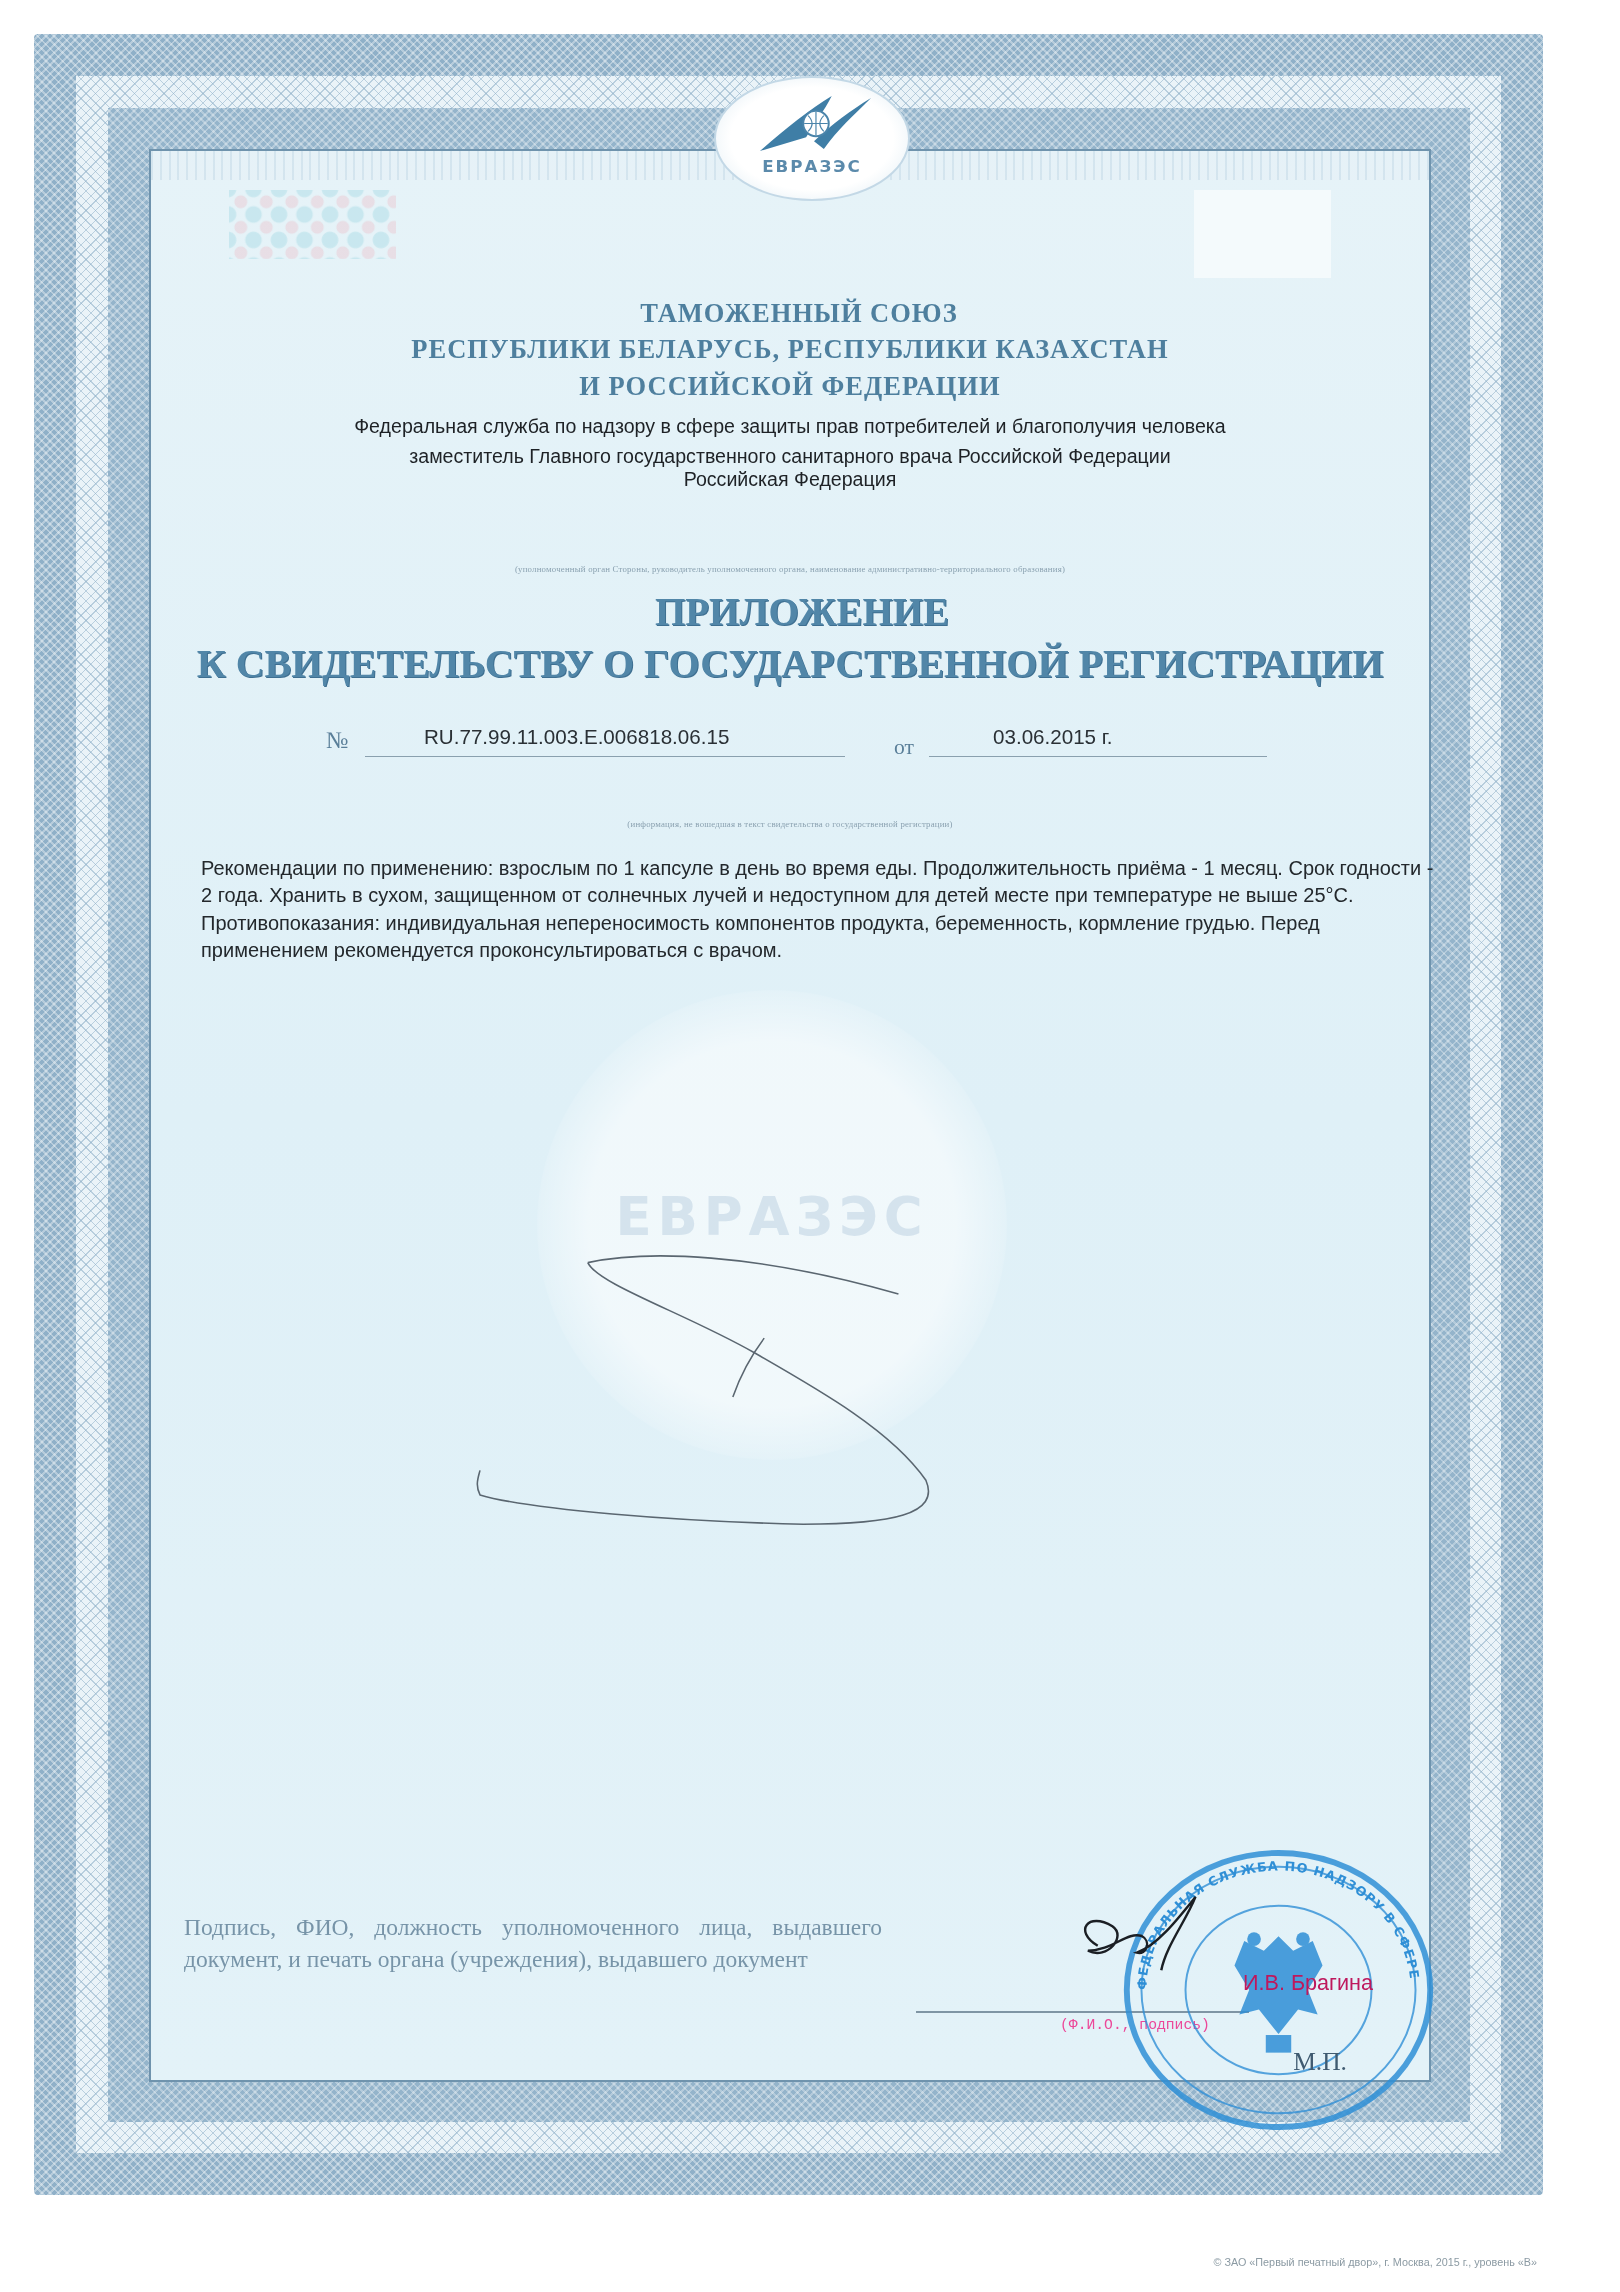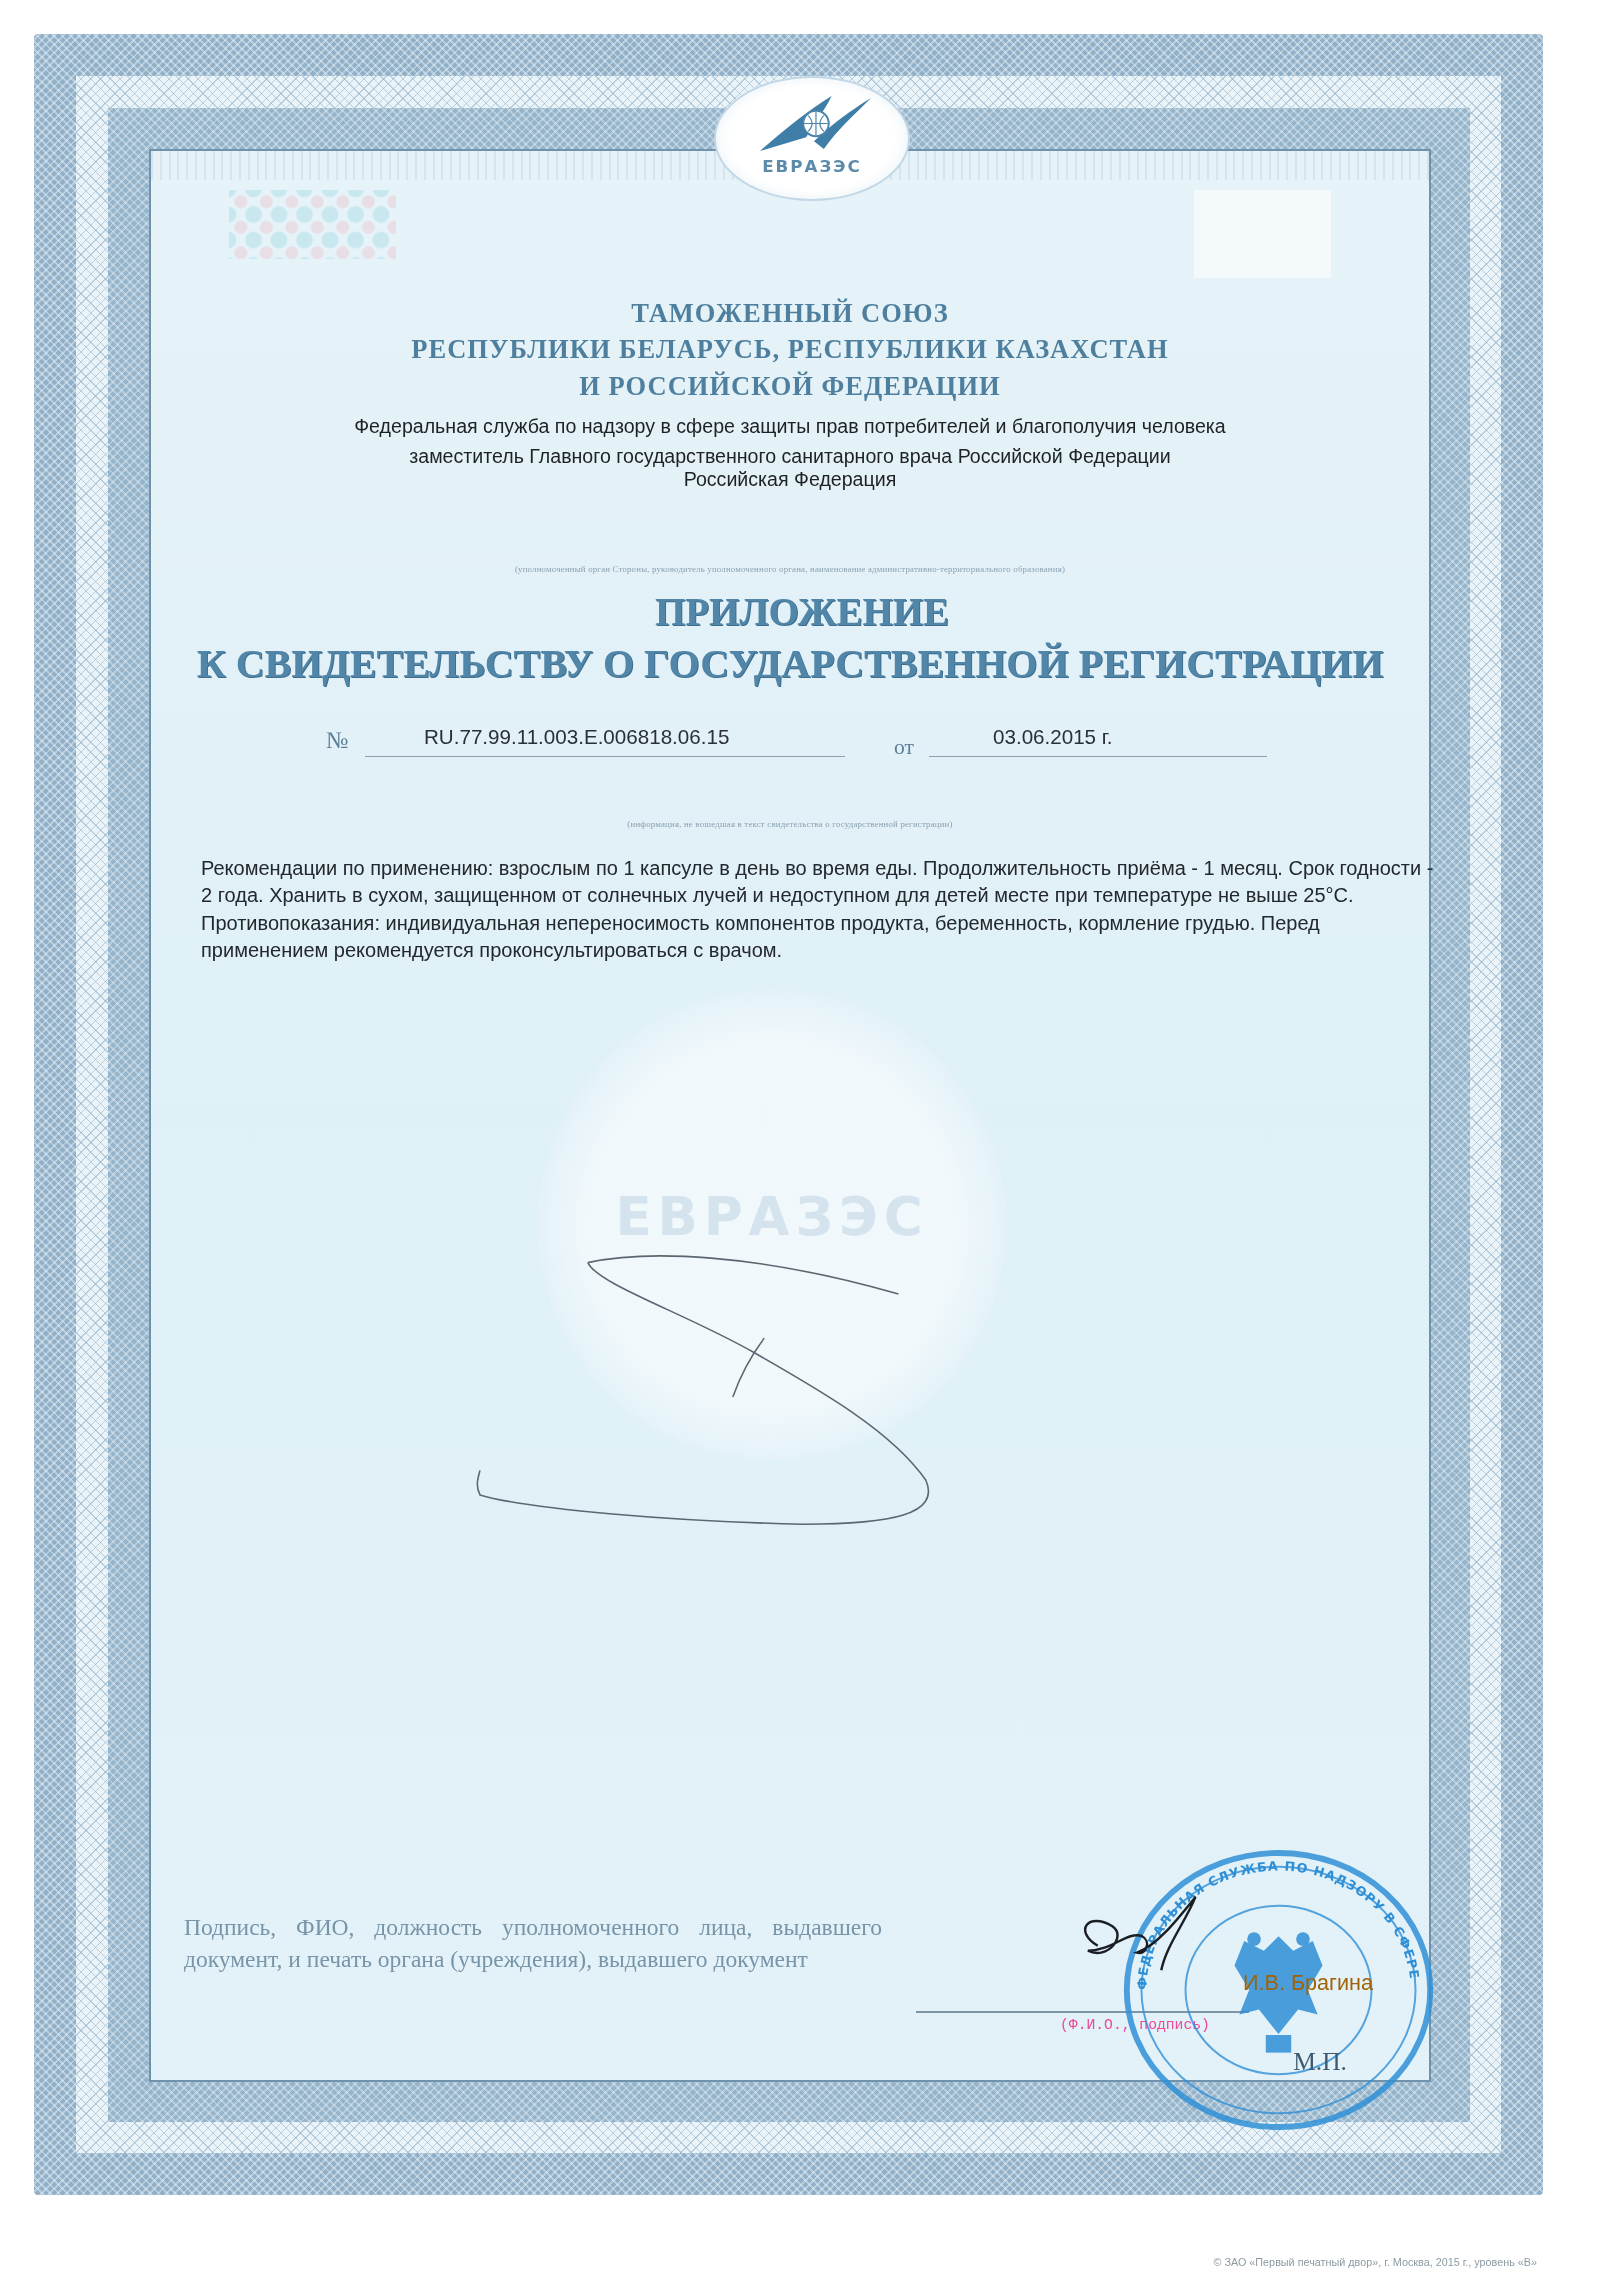--- a/index.html
+++ b/index.html
@@ -123,21 +123,21 @@
   .sig-caption {
     position: absolute; left: 184px; top: 1911px; width: 698px;
     font-family: "Liberation Serif", serif; font-size: 23.5px; line-height: 32px;
     color: #7794a8; text-align: justify; text-align-last: left;
   }
   .sig-line { position: absolute; left: 916px; top: 2011px; width: 333px; border-bottom: 2px solid #7f95a4; }
   .sig-fio-caption {
     position: absolute; left: 1027px; top: 2017px; font-family: Liberation Mono, monospace;
     font-size: 14.7px; color: #ec4899; margin-left: 33px;
   }
-  .signatory { position: absolute; left: 1243px; top: 1970px; font-size: 21.6px; color: #a16207; }
+  .signatory { position: absolute; left: 1243px; top: 1970px; font-size: 21.6px; color: #be185d; }
   .stamp { position: absolute; left: 1117px; top: 1843px; }
   .signature { position: absolute; left: 1068px; top: 1892px; }
   .printer-note {
     position: absolute; right: 83px; top: 2256px; font-size: 10.8px; color: #8b9aa3;
   }
 </style>
 </head>
 <body>
 
 <div class="border-outer"></div>
@@ -153,21 +153,21 @@
 <div class="emblem">
   <svg width="118" height="69" viewBox="0 0 120 70">
     <path d="M5 62 C30 40 55 20 78 6 C70 22 60 34 52 48 Z" fill="#3f7ea6"></path>
     <path d="M60 52 C78 35 98 20 118 8 C100 26 84 40 70 60 Z" fill="#3f7ea6"></path>
     <circle cx="62" cy="34" r="13" fill="#ffffff" stroke="#4a84aa" stroke-width="2"></circle>
     <path d="M50 34 H74 M62 22 V46 M54 26 Q62 34 54 42 M70 26 Q62 34 70 42" stroke="#4a84aa" stroke-width="1.2" fill="none"></path>
   </svg>
   <div class="emblem-label">ЕВРАЗЭС</div>
 </div>
 
-<div class="center serif-head" style="top:297px;">ТАМОЖЕННЫЙ СОЮЗ</div>
+<div class="center serif-head" style="top:297px;padding-left:9px;">ТАМОЖЕННЫЙ СОЮЗ</div>
 <div class="center serif-head" style="top:333px;">РЕСПУБЛИКИ БЕЛАРУСЬ, РЕСПУБЛИКИ КАЗАХСТАН</div>
 <div class="center serif-head" style="top:370px;">И РОССИЙСКОЙ ФЕДЕРАЦИИ</div>
 
 <div class="center agency" style="top:414px;">Федеральная служба по надзору в сфере защиты прав потребителей и благополучия человека</div>
 <div class="center agency" style="top:444px;">заместитель Главного государственного санитарного врача Российской Федерации</div>
 <div class="center agency" style="top:467px;">Российская Федерация</div>
 
 <div class="center hint-small" style="top:564px;">(уполномоченный орган Стороны, руководитель уполномоченного органа, наименование административно-территориального образования)</div>
 
 <div class="center title-big" style="top:588px; font-size:39px; line-height:47px;padding-left:12px;">ПРИЛОЖЕНИЕ</div>

